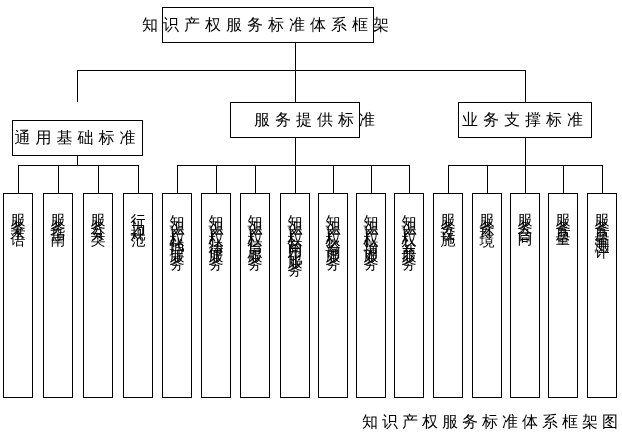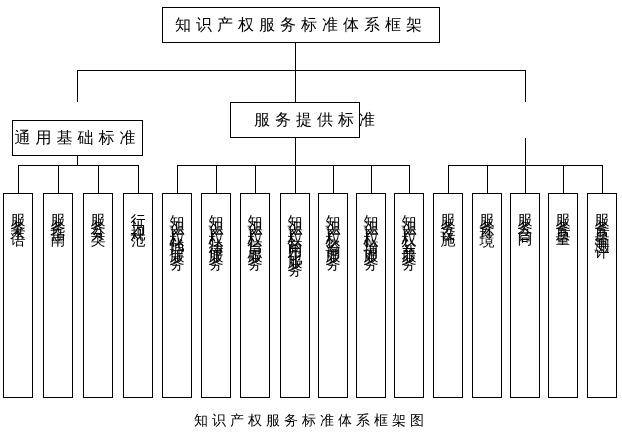--- a/index.html
+++ b/index.html
@@ -26,21 +26,21 @@
     text-orientation:upright;
     font-size:15px;
     letter-spacing:6px;
     line-height:1;
     padding:8px 0 0 6px;
   }
   .hline { position:absolute; height:1px; background:#000000; }
   .vline { position:absolute; width:1px;  background:#000000; }
   .caption {
     position:absolute; left:0; top:412px; width:100%;
-    text-align:center; font-size:14px; letter-spacing:4px;
+    text-align:right; font-size:16px; letter-spacing:4px;
   }
 </style>
 </head>
 <body>
 
 <div class="diagram">
 
   <div class="vline" style="left:295px; top:43px;  height:59px;"></div>
   <div class="hline" style="left:77px;  top:70px;  width:449px;"></div>
   <div class="vline" style="left:77px;  top:70px;  height:32px;"></div>
@@ -62,24 +62,25 @@
   <div class="vline" style="left:371px; top:165px; height:28px;"></div>
   <div class="vline" style="left:409px; top:165px; height:28px;"></div>
 
   <div class="vline" style="left:525px; top:138px; height:55px;"></div>
   <div class="hline" style="left:448px; top:165px; width:155px;"></div>
   <div class="vline" style="left:448px; top:165px; height:28px;"></div>
   <div class="vline" style="left:487px; top:165px; height:28px;"></div>
   <div class="vline" style="left:563px; top:165px; height:28px;"></div>
   <div class="vline" style="left:602px; top:165px; height:28px;"></div>
 
-  <div class="box hbox" style="left:162px; top:7px; width:278px; height:36px;">知识产权服务标准体系框架</div>
+  <div class="box hbox" style="left:162px; top:7px; width:212px; height:36px;">知识产权服务标准体系框架</div>
 
   <div class="box hbox" style="left:12px; top:102px; width:131px; height:36px;margin-top:18px;">通用基础标准</div>
   <div class="box hbox" style="left:230px; top:102px; width:130px; height:36px;padding-left:44px;">服务提供标准</div>
+  <div class="box hbox" style="left:458px; top:102px; width:134px; height:36px;">业务支撑标准</div>
 
   <div class="box vbox" style="left:3px;   top:193px; width:30px; height:205px;">服务术语</div>
   <div class="box vbox" style="left:43px;  top:193px; width:30px; height:205px;">服务指南</div>
   <div class="box vbox" style="left:83px;  top:193px; width:30px; height:205px;">服务分类</div>
   <div class="box vbox" style="left:123px; top:193px; width:30px; height:205px;">行为规范</div>
 
   <div class="box vbox" style="left:162px; top:193px; width:30px; height:205px;">知识产权代理服务</div>
   <div class="box vbox" style="left:201px; top:193px; width:30px; height:205px;">知识产权法律服务</div>
   <div class="box vbox" style="left:240px; top:193px; width:30px; height:205px;">知识产权信息服务</div>
   <div class="box vbox" style="left:280px; top:193px; width:30px; height:205px;">知识产权商用化服务</div>

